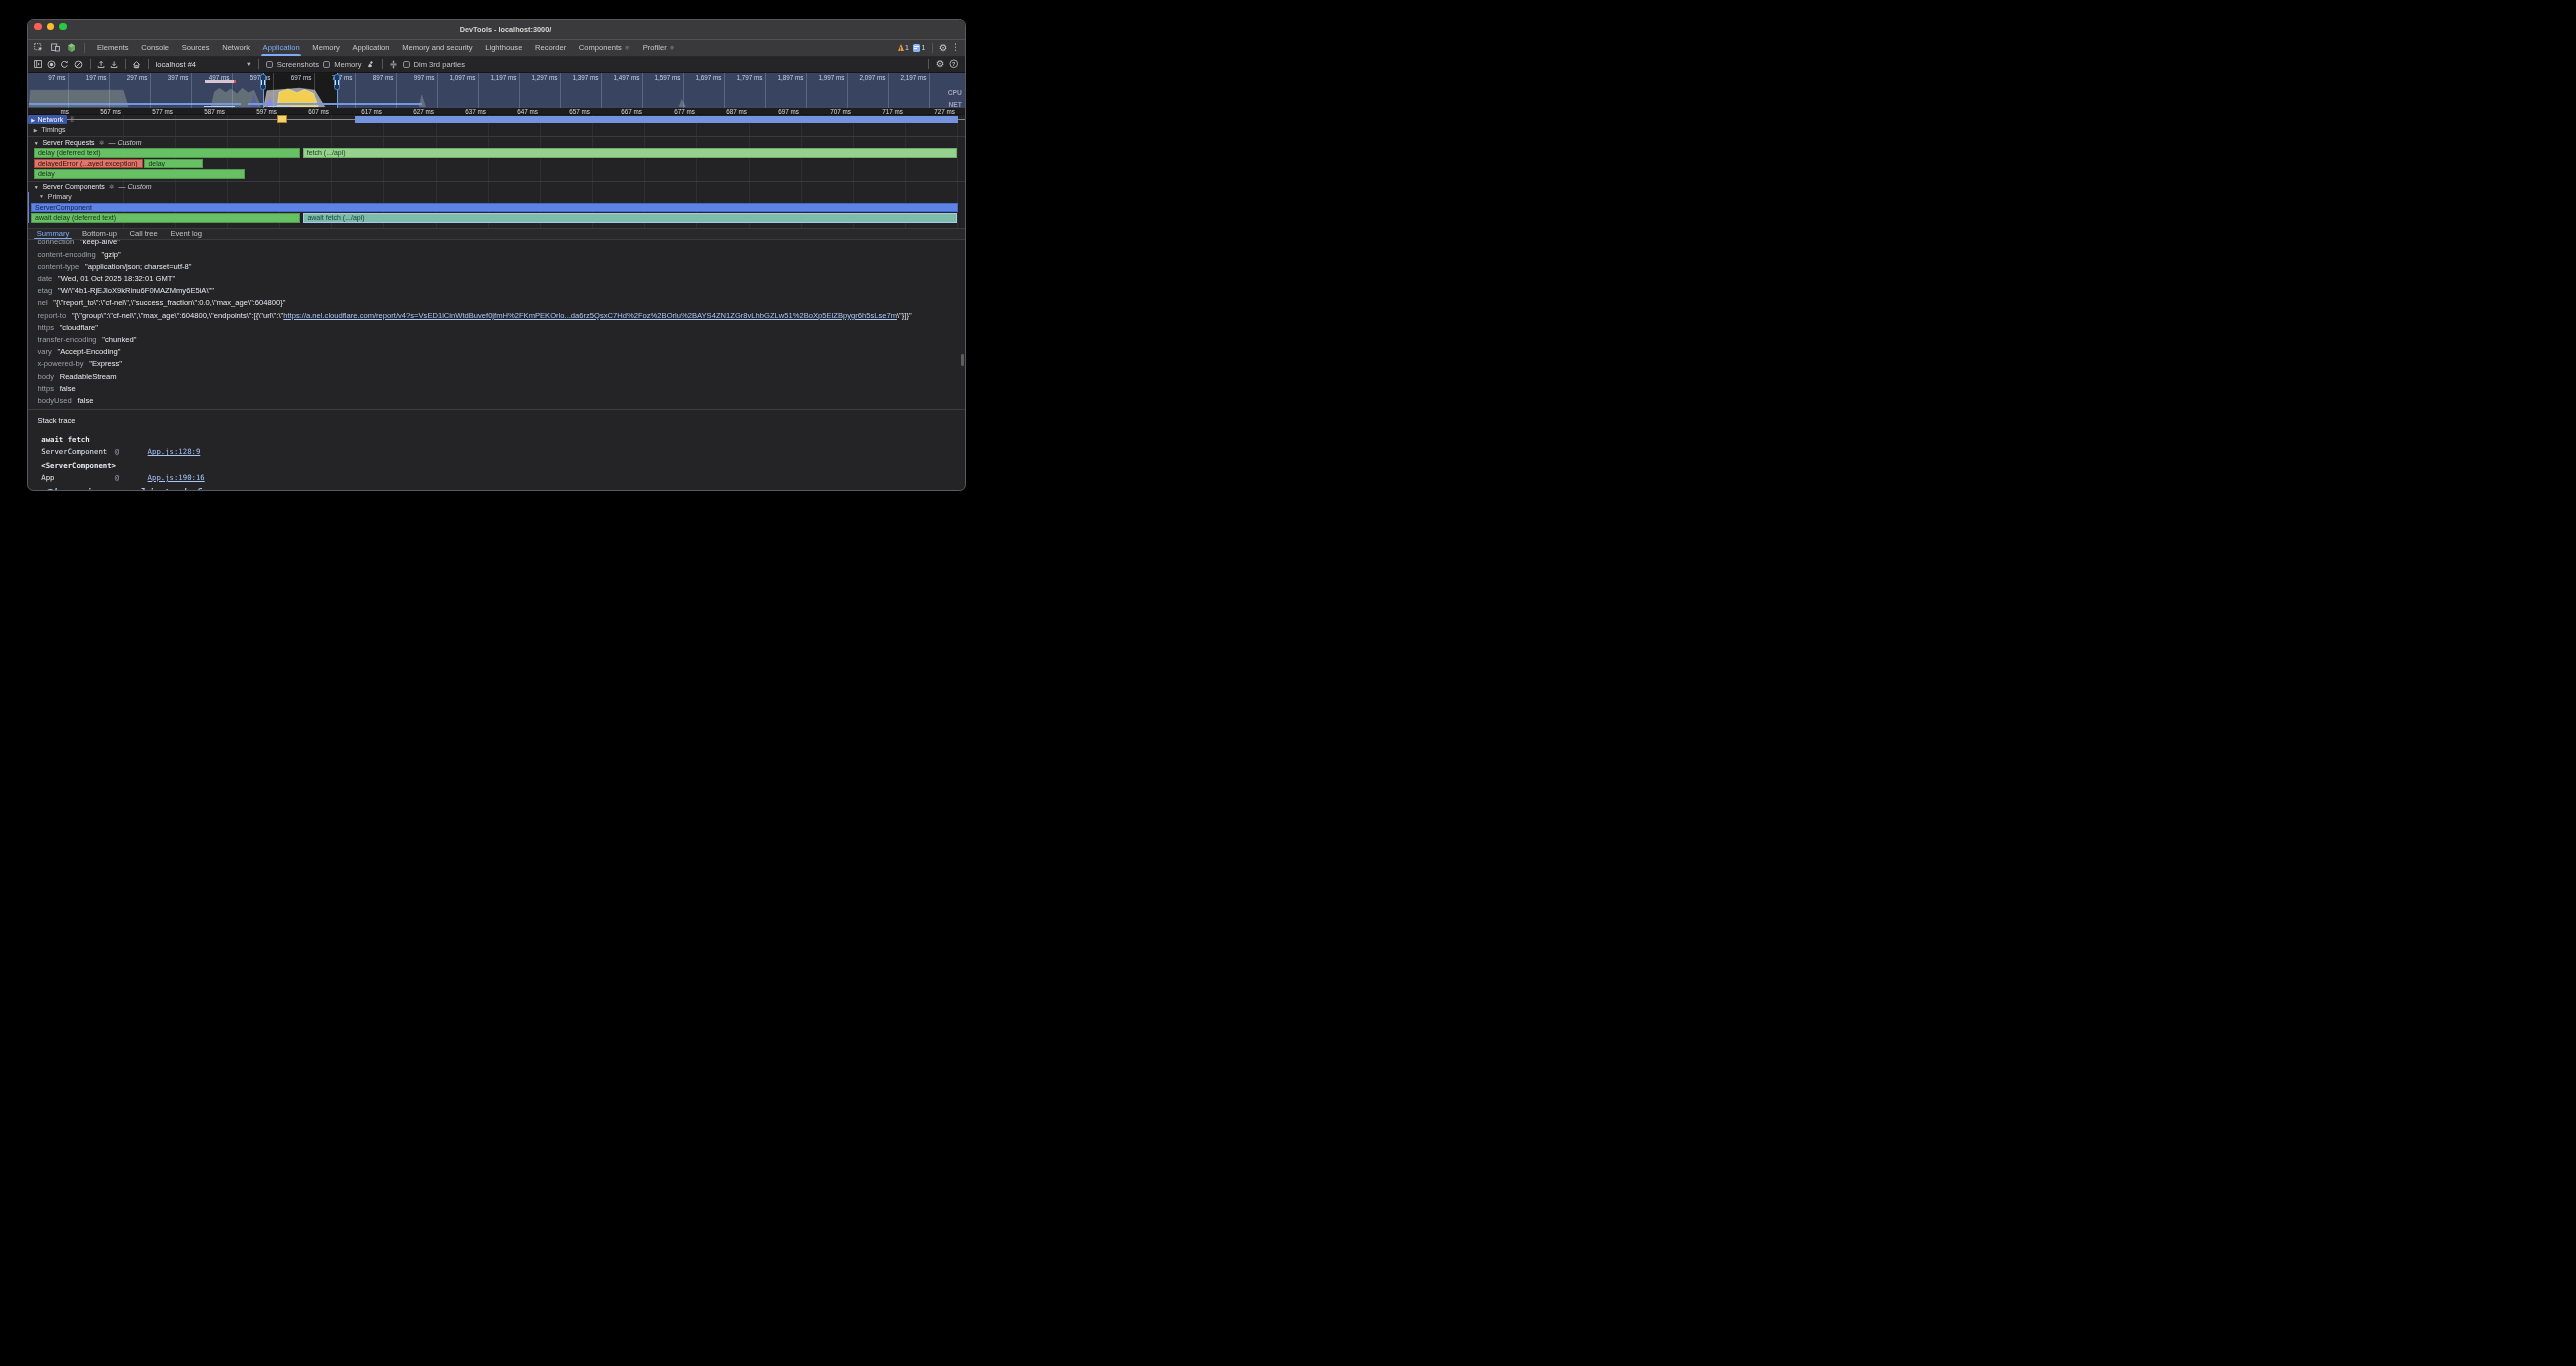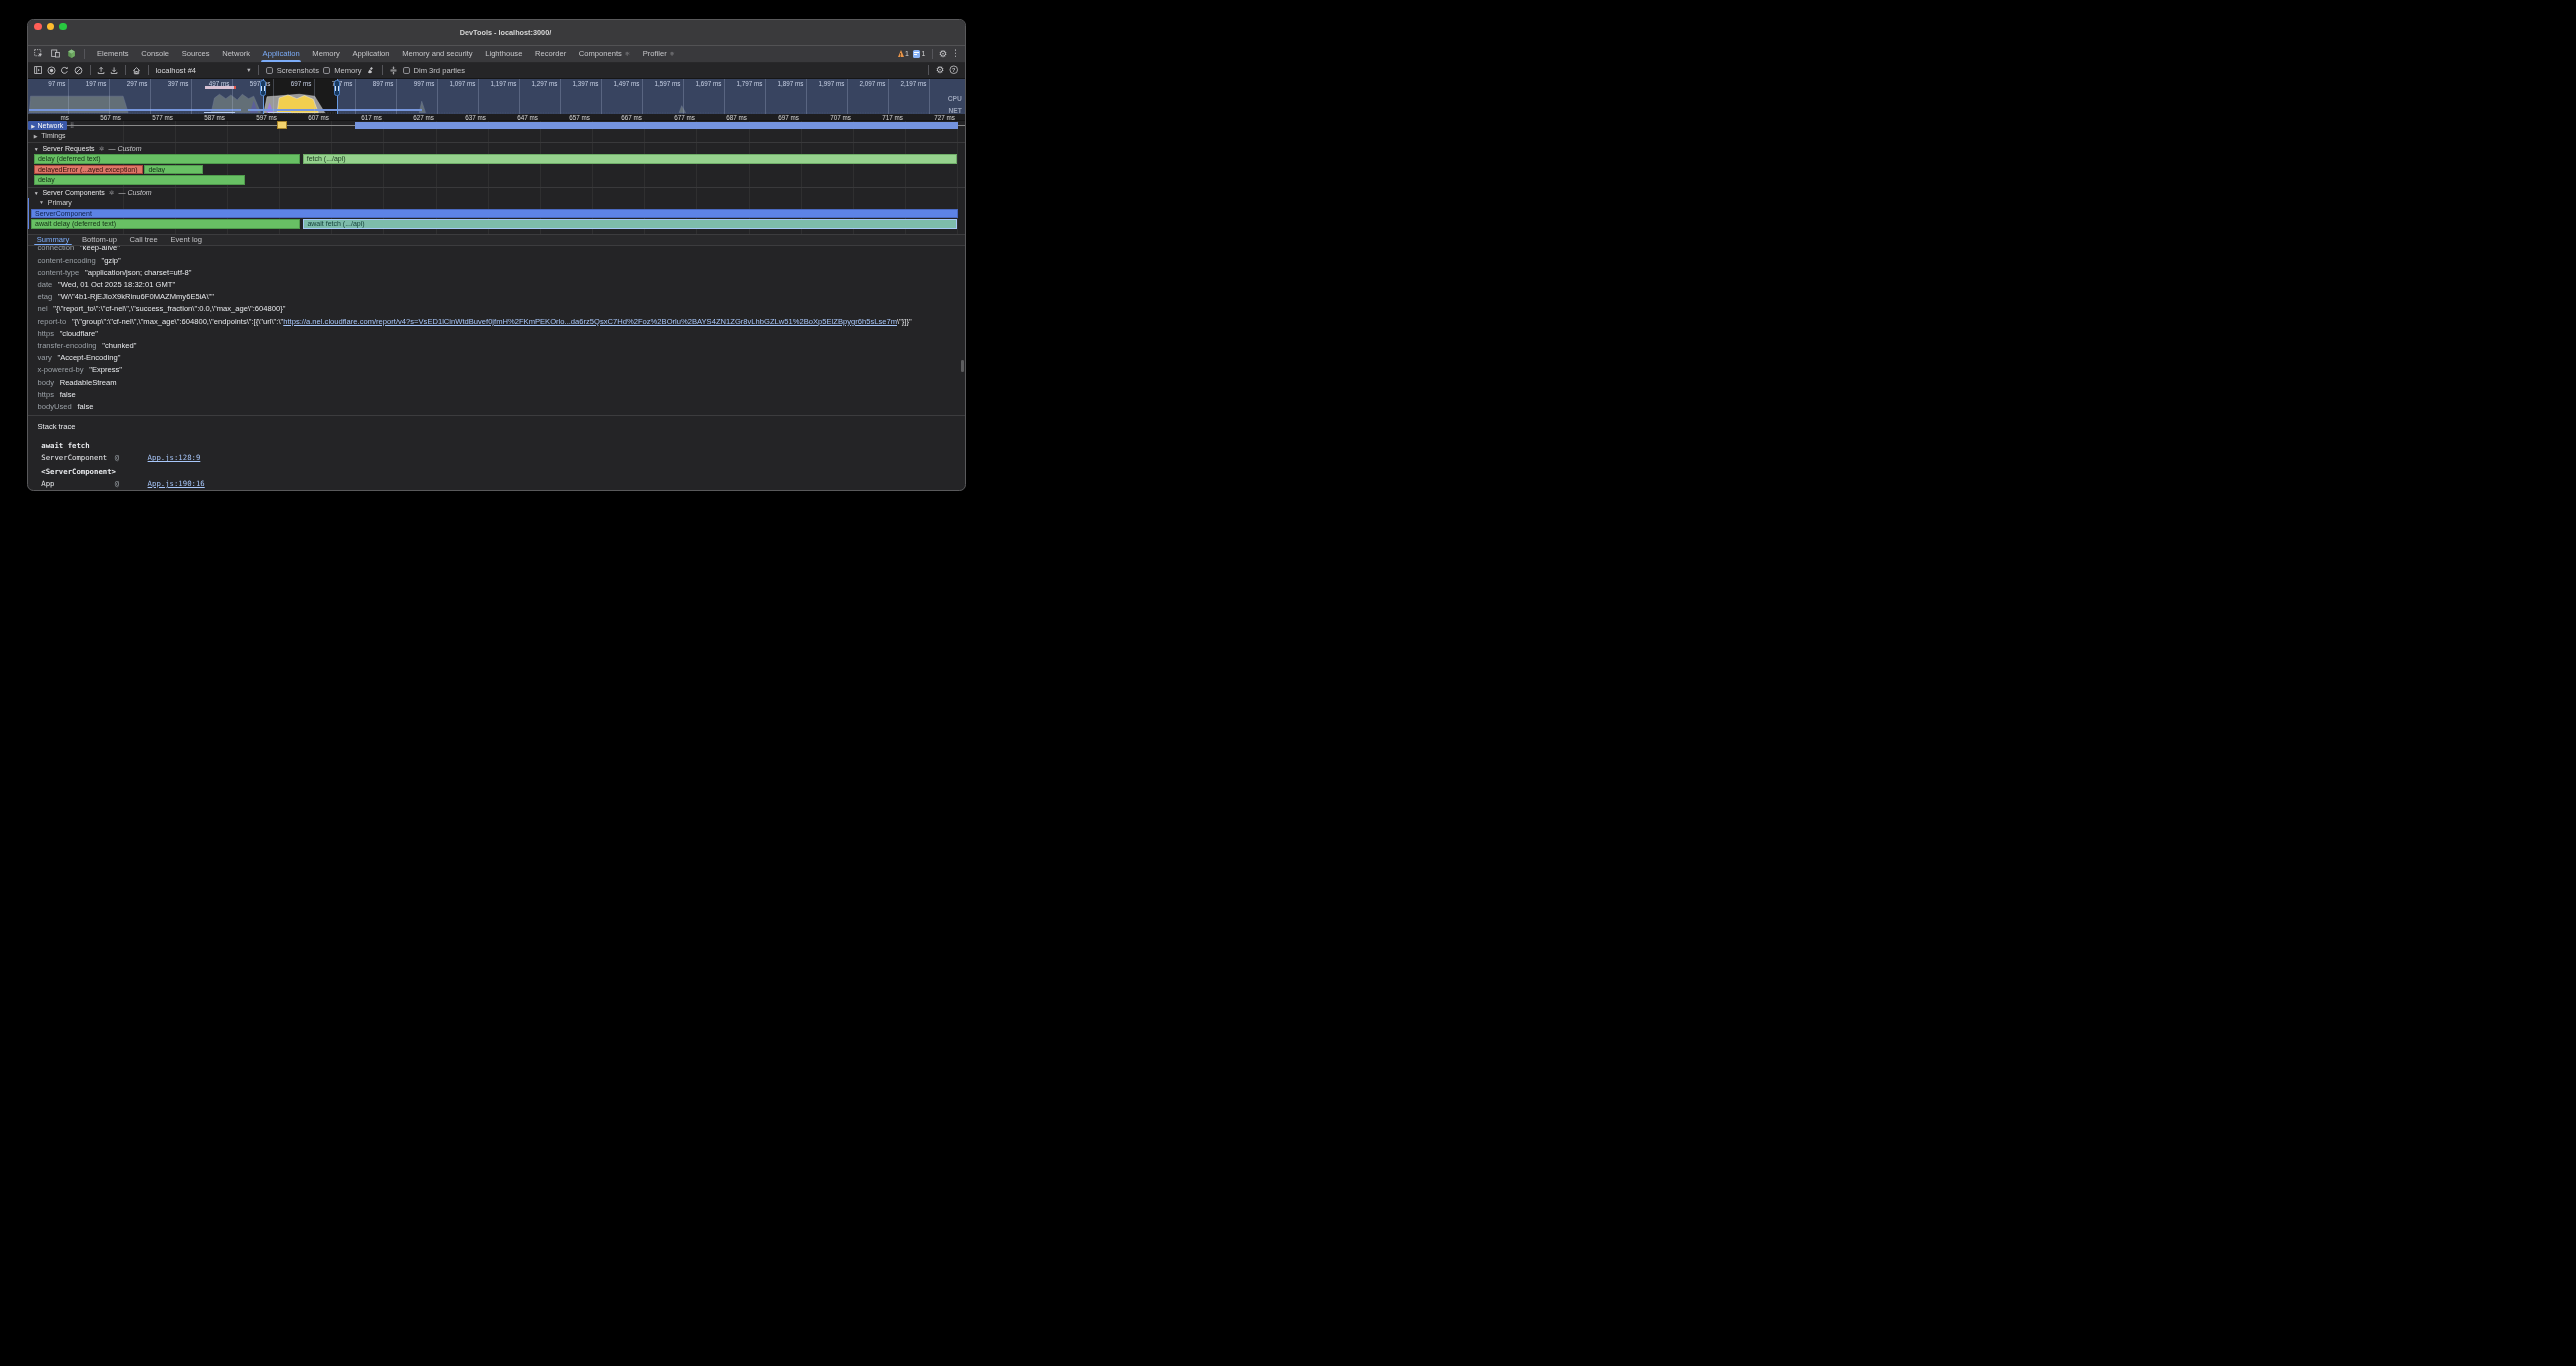--- a/index.html
+++ b/index.html
@@ -5,21 +5,21 @@
   * { box-sizing: border-box; margin: 0; padding: 0; }
   html,body { width:994px; height:527px; background:#000; overflow:hidden;
               font-family:"Liberation Sans", sans-serif; }
   a { cursor:pointer; }
 
   .window { position:absolute; left:27px; top:19px; width:939px; height:472px;
             background:#242426; border-radius:6.3px; overflow:hidden;
             border:0.6px solid #59595b; }
 
   
-  .titlebar { height:26px; background:#3a3a3c; border-bottom:0.6px solid #525254;
+  .titlebar { height:20px; background:#3a3a3c; border-bottom:0.6px solid #525254;
               position:relative; display:flex; align-items:center; justify-content:center;padding-left:18px; }
   .titlebar .title { font-size:7.3px; font-weight:bold; color:#d6d6d6; }
   .lights { position:absolute; left:6.3px; top:2.9px; display:flex; gap:5px; }
   .light { width:7.6px; height:7.6px; border-radius:50%; }
   .light.red { background:#ff5f57; } .light.yel { background:#febc2e; } .light.grn { background:#28c840; }
 
   
   .tabbar { height:16.5px; background:#39393c; border-bottom:0.6px solid #28282a;
             display:flex; align-items:stretch; color:#c6c6c9; font-size:7.6px; }
   .tab-icons-left { display:flex; align-items:center; gap:2.5px; padding:0 3.8px; }

